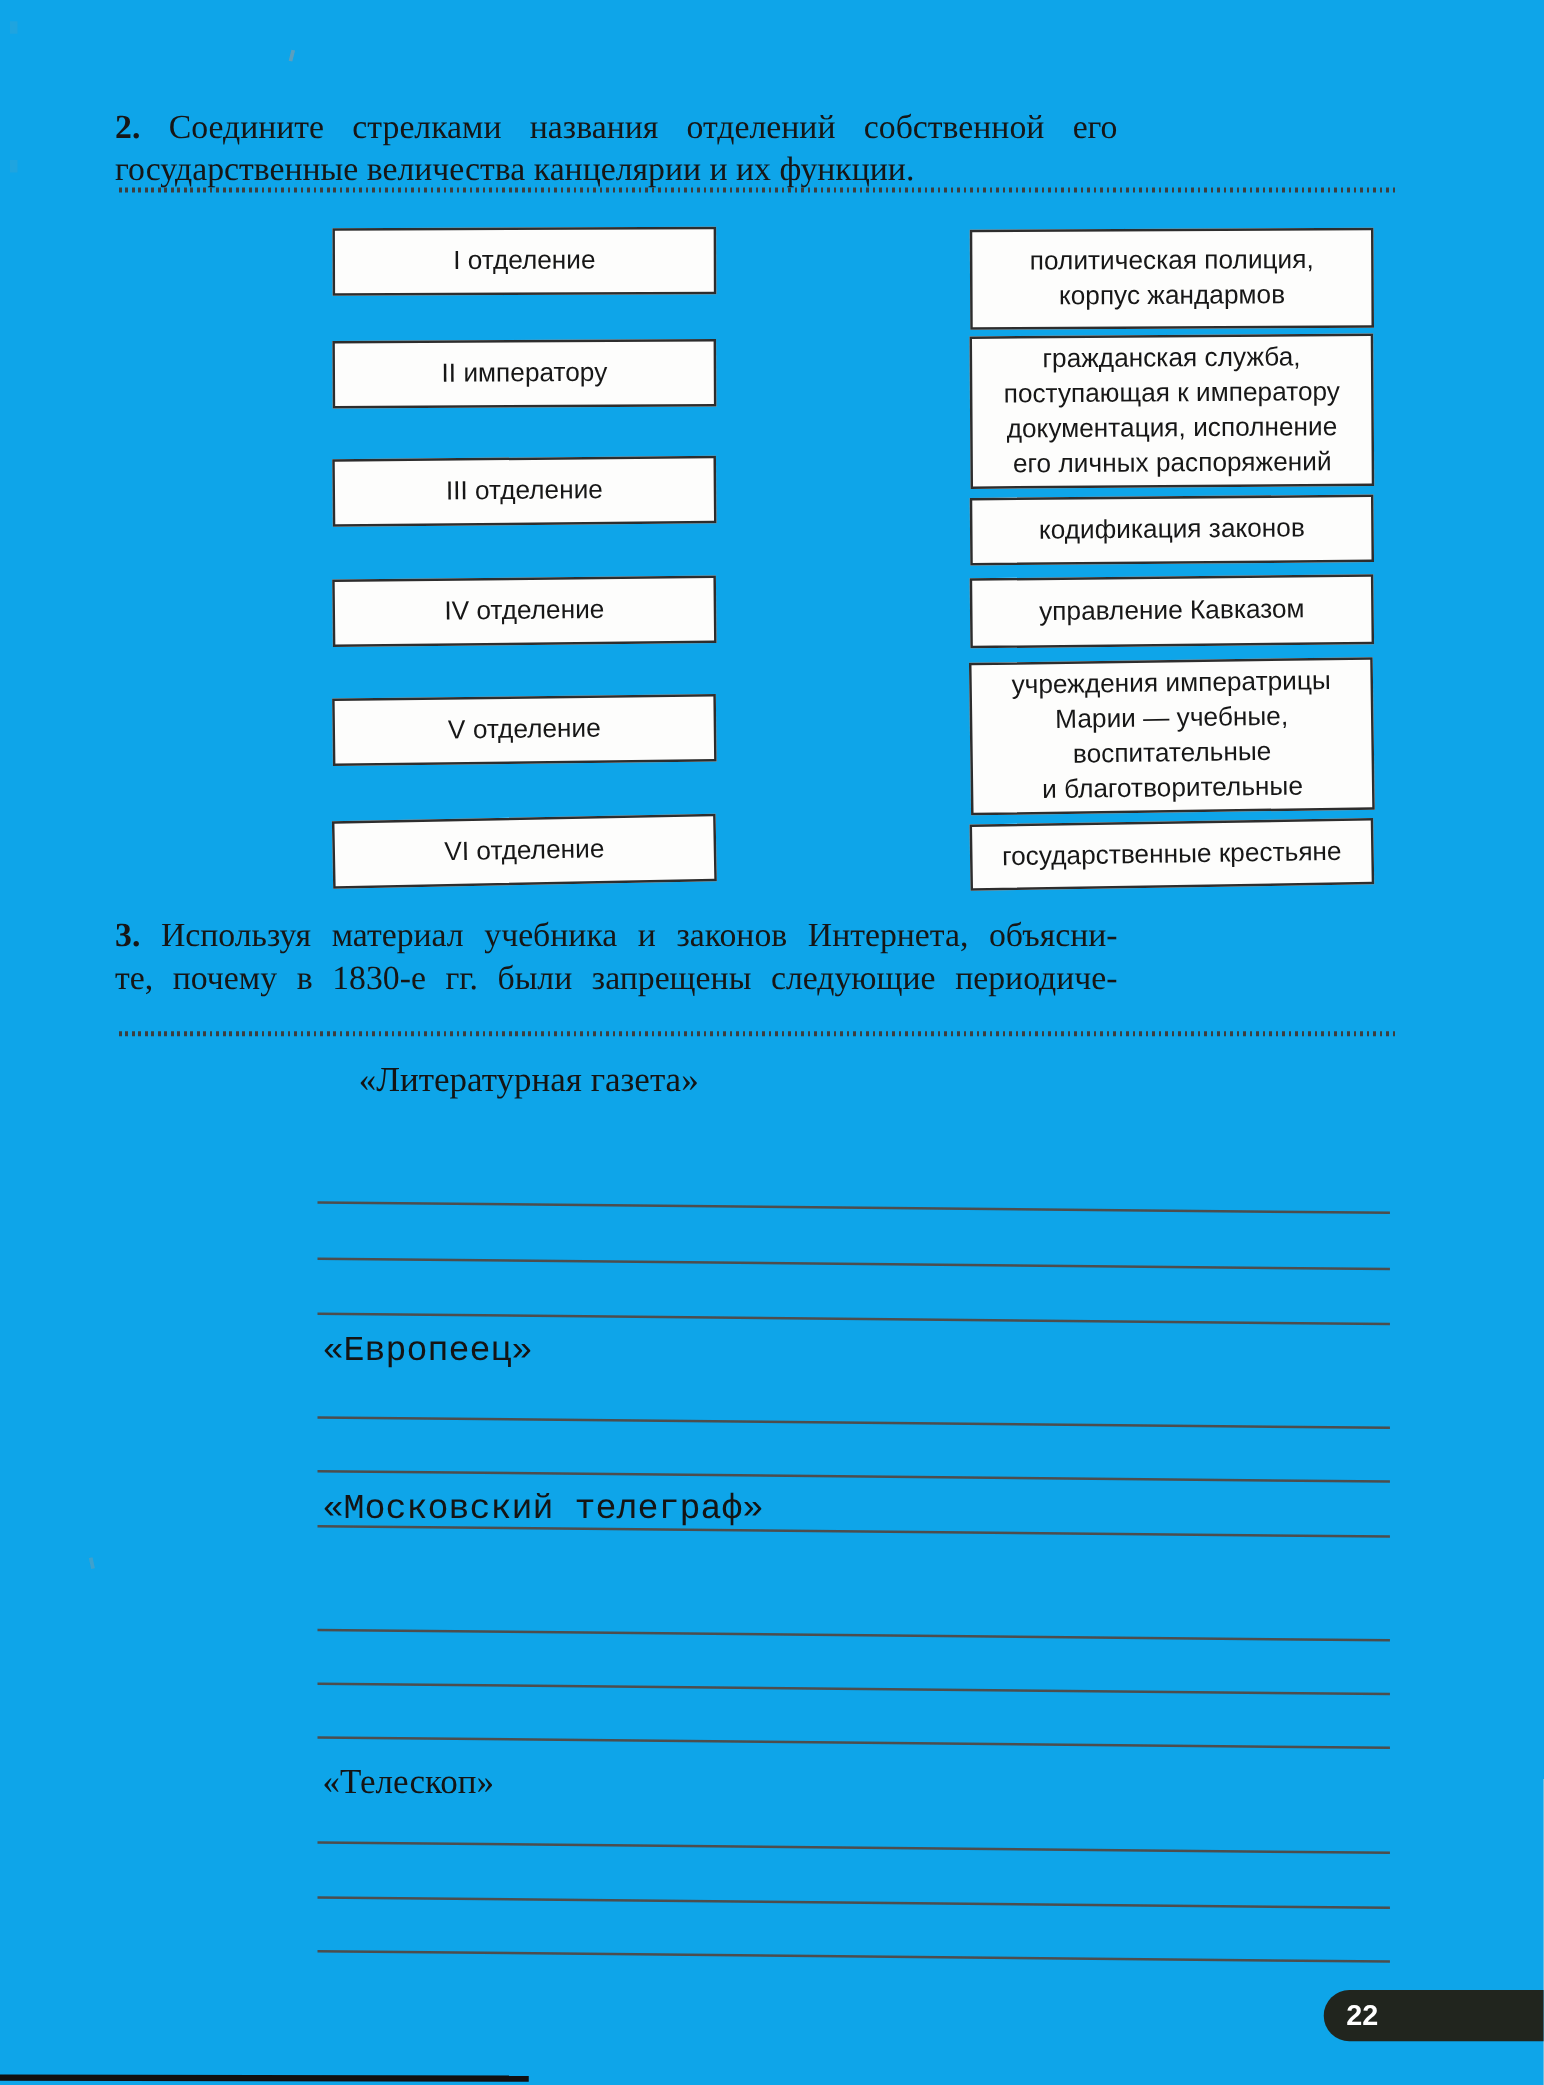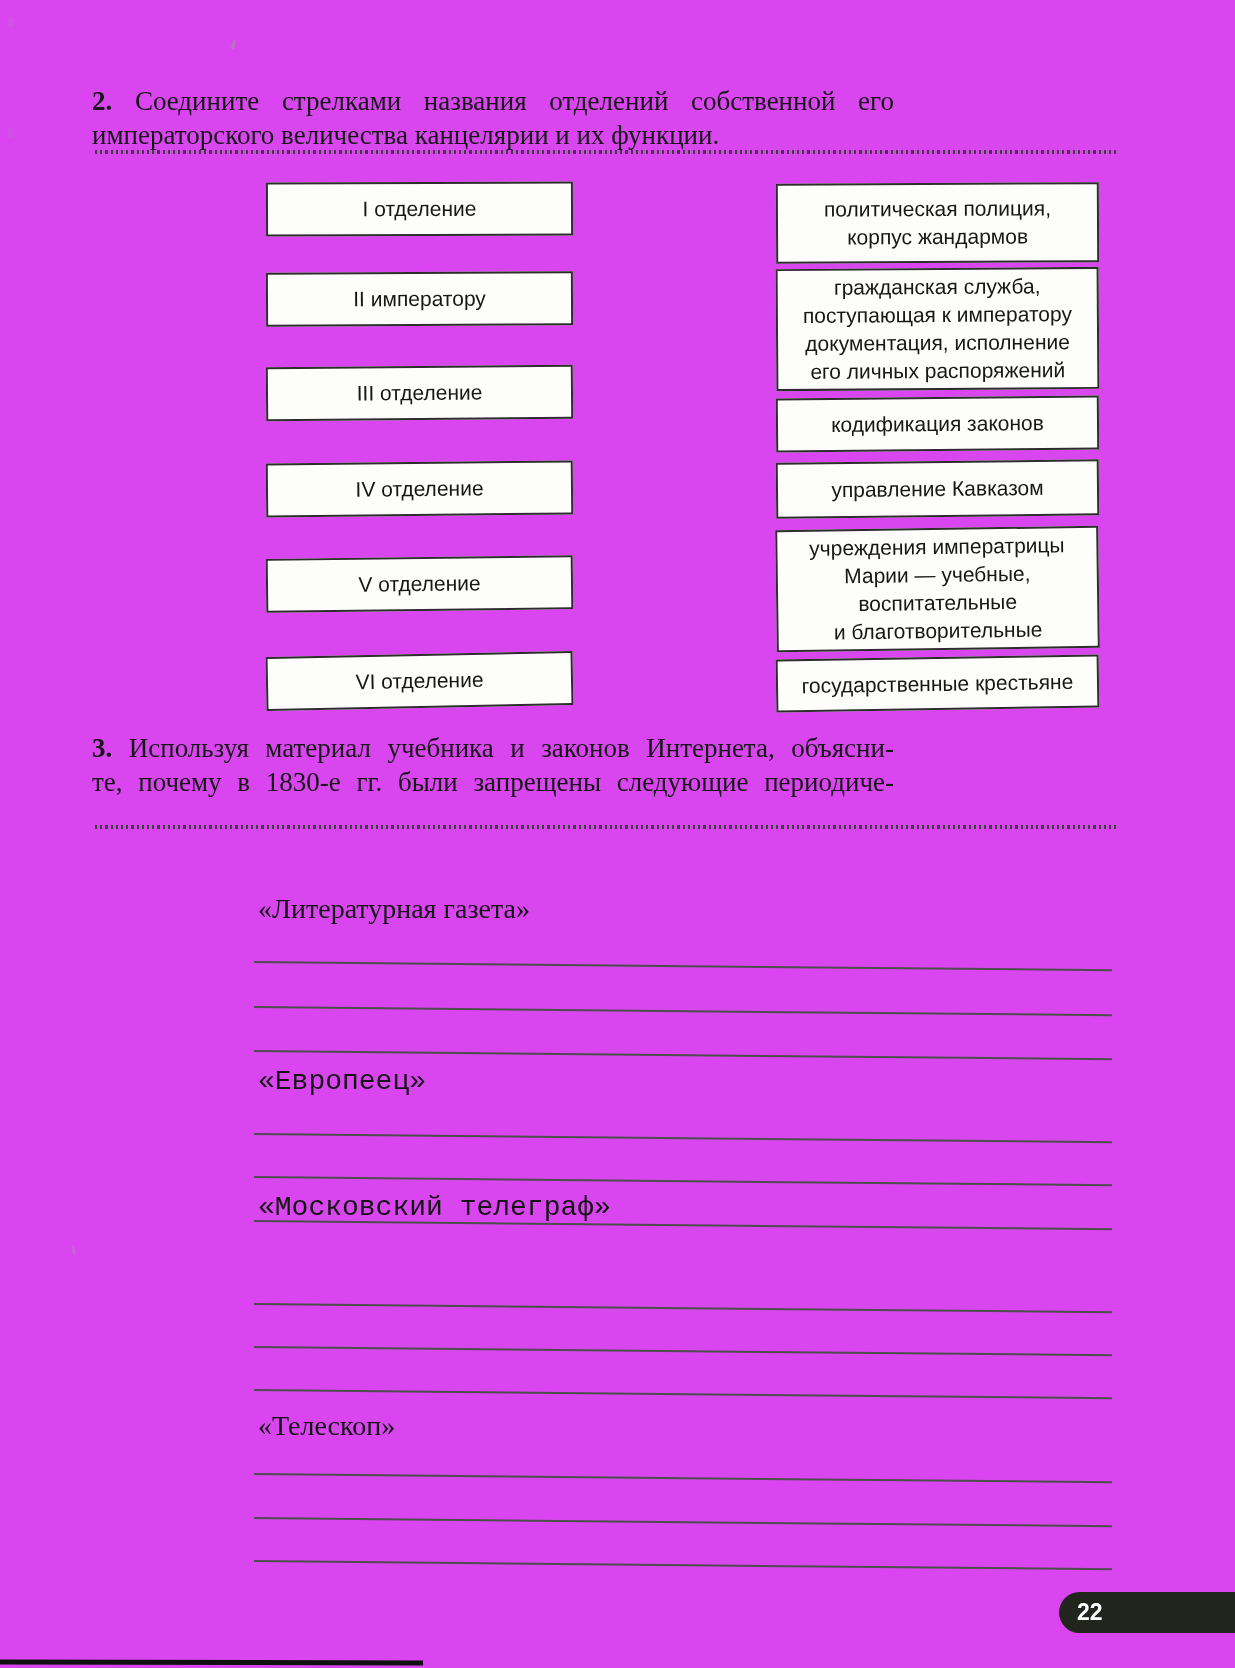--- a/index.html
+++ b/index.html
@@ -1,20 +1,20 @@
 <!DOCTYPE html>
 <html><head>
 <meta charset="utf-8">
 <style>
   html, body { margin: 0; padding: 0; background: #e9e9e9; }
   .page {
     position: relative;
     width: 1235px;
     height: 1668px;
-    background: #d946ef;
+    background: #0ea5e9;
     overflow: hidden;
     font-family: "Liberation Serif", serif;
     color: #1a1a1a;
   }
   
   .instr {
     position: absolute;
     left: 92px;
     width: 802px;
     font-size: 27px;
@@ -100,21 +100,21 @@
 
 <div class="page">
 
   <div class="speck" style="left:232px;top:40px;width:3px;height:9px;transform:rotate(14deg);"></div>
   <div class="speck" style="left:8px;top:17px;width:6px;height:10px;opacity:.12;"></div>
   <div class="speck" style="left:8px;top:128px;width:6px;height:10px;opacity:.12;"></div>
   <div class="speck" style="left:72px;top:1246px;width:3px;height:9px;transform:rotate(-12deg);opacity:.35;"></div>
 
   <div class="instr" style="top:84px;">
     <div class="instr-line just"><span class="task-no">2.</span> <span>Соедините стрелками названия отделений собственной его</span></div>
-    <div class="instr-line">императорского величества канцелярии и их функции.</div>
+    <div class="instr-line">государственные величества канцелярии и их функции.</div>
   </div>
 
   <div class="dotted" style="left:95px;top:150px;width:1022px;"></div>
 
   <div class="mbox dept" style="top:182px;transform:rotate(-0.2deg);">
       <span>I отделение</span>
     </div>
   <div class="mbox dept" style="top:272px;transform:rotate(-0.3deg);">
       <span>II императору</span>
     </div>
@@ -158,21 +158,21 @@
     </div>
 
   <div class="instr" style="top:731px;">
     <div class="instr-line just"><span class="task-no">3.</span> <span>Используя материал учебника и законов Интернета, объясни-</span></div>
     <div class="instr-line just">те, почему в 1830-е гг. были запрещены следующие периодиче-</div>
   </div>
 
   <div class="dotted" style="left:95px;top:825px;width:1022px;"></div>
 
   <div>
-    <div class="ptitle" style="top:893px;">«Литературная газета»</div>
+    <div class="ptitle" style="top:849px;margin-left:29px;">«Литературная газета»</div>
     <div class="aline" style="top:961px;"></div>
     <div class="aline" style="top:1006px;"></div>
     <div class="aline" style="top:1050px;"></div>
   </div>
 
   <div>
     <div class="ptitle" style="top:1066px;font-family:Liberation Mono, monospace;">«Европеец»</div>
     <div class="aline" style="top:1133px;"></div>
     <div class="aline" style="top:1176px;"></div>
     <div class="aline" style="top:1220px;"></div>

